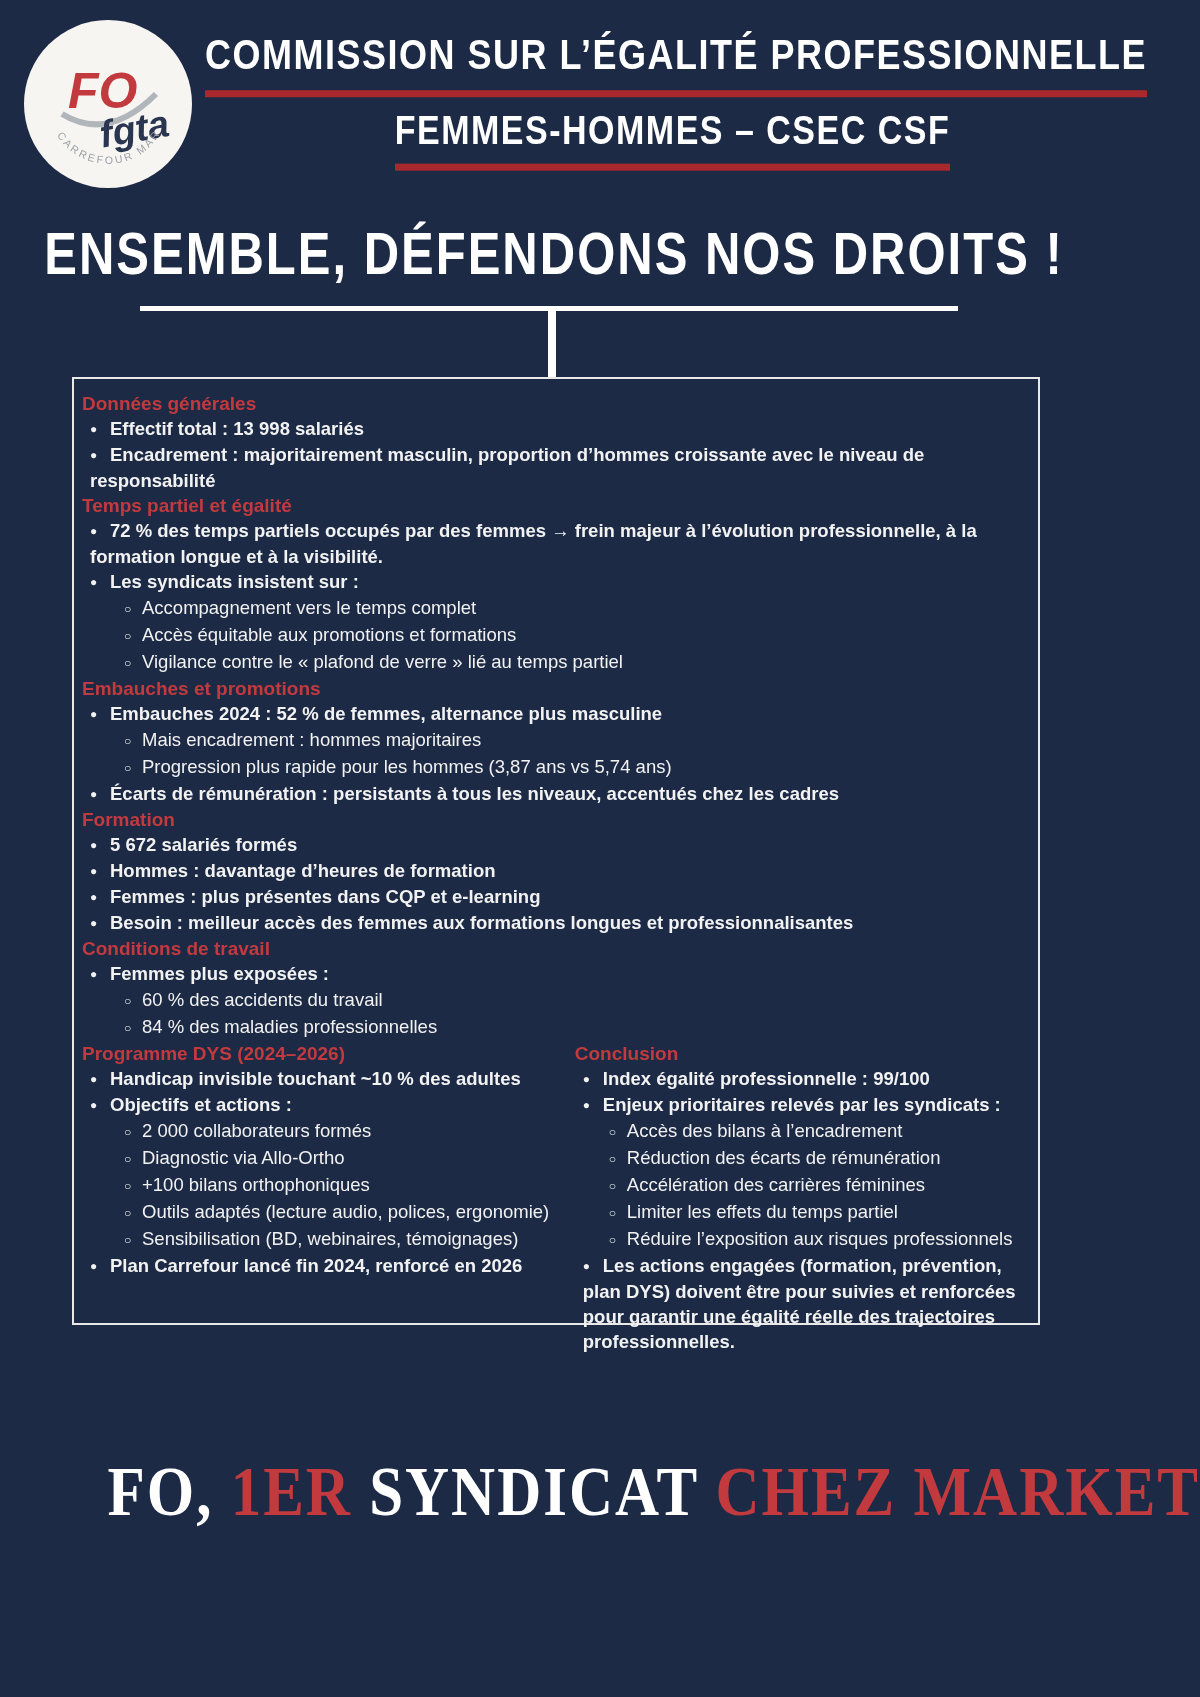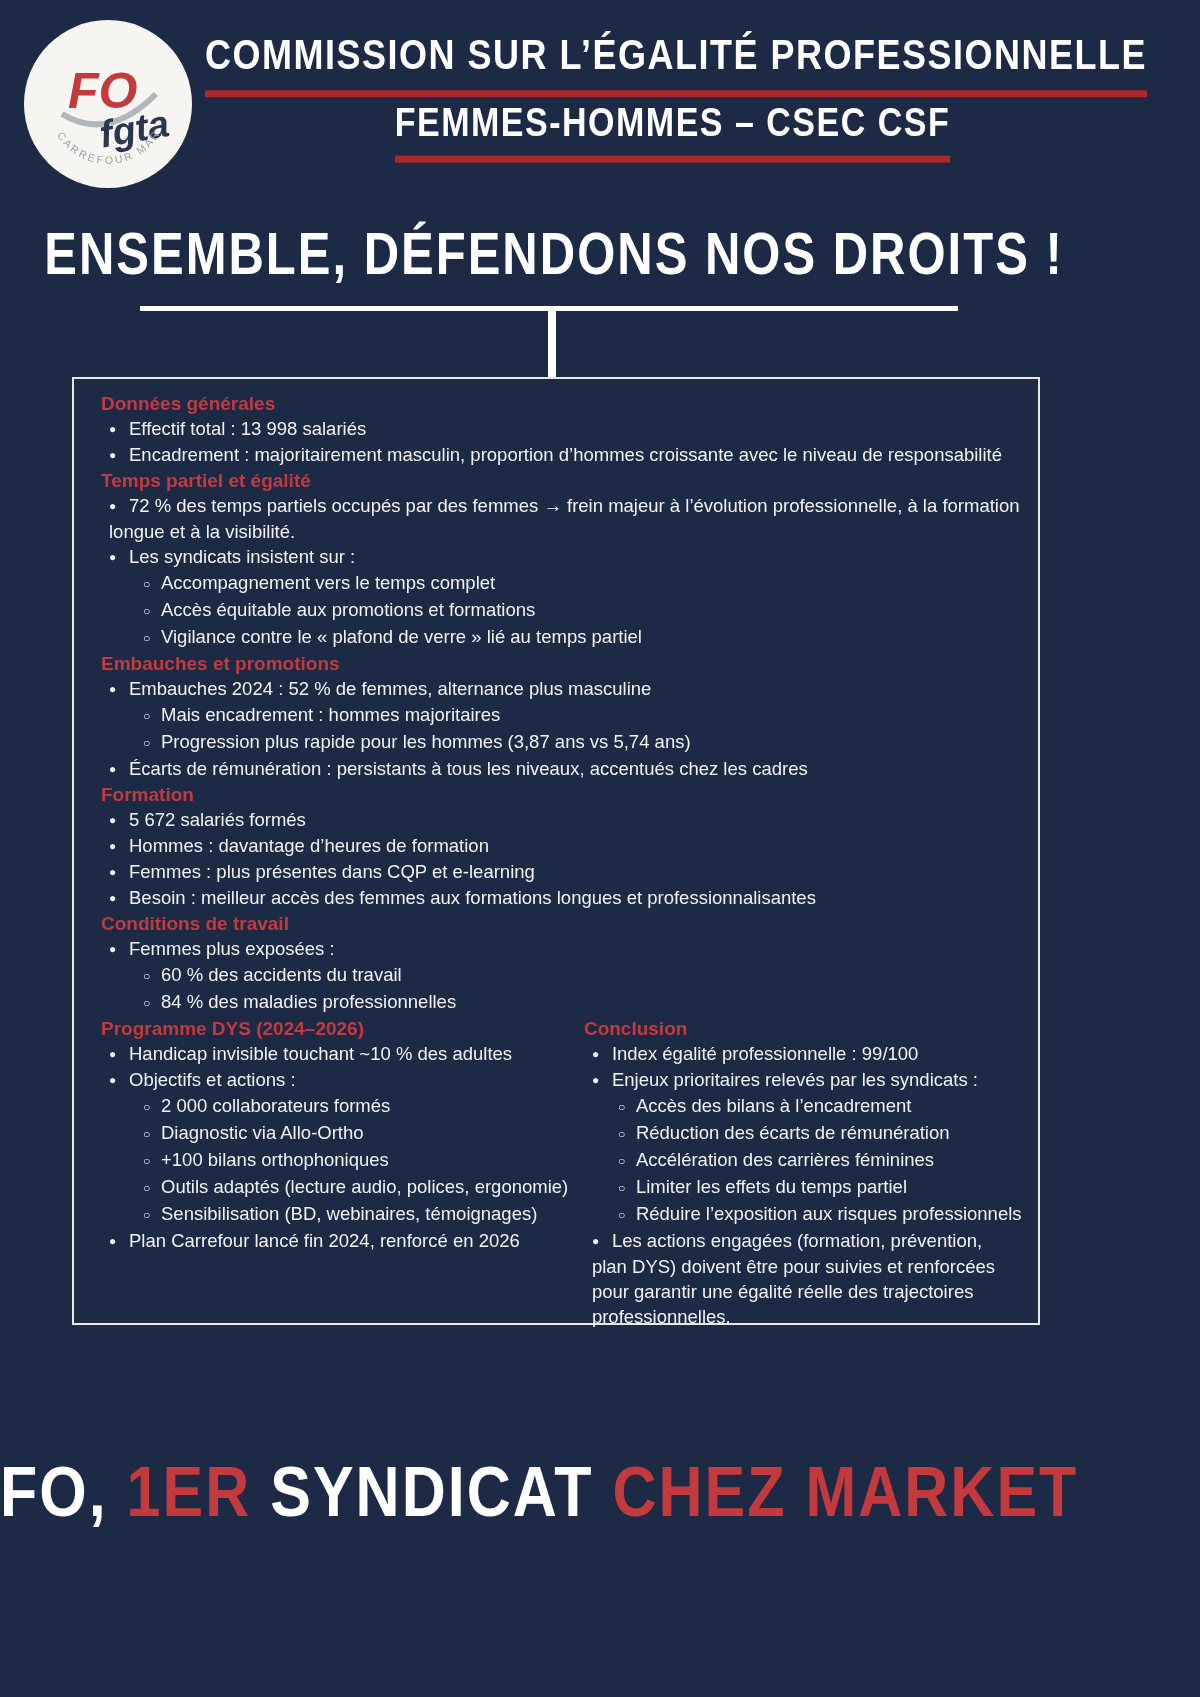--- a/index.html
+++ b/index.html
@@ -14,47 +14,47 @@
     font-family:"Liberation Sans", sans-serif;
   }
   .logo{position:absolute;left:22px;top:18px;width:172px;height:172px;}
   .header{position:absolute;left:205px;top:30px;width:935px;text-align:center;}
   .title-line{
     display:inline-block;color:#fff;font-weight:700;letter-spacing:1.5px;
     border-bottom:6px solid var(--underline_red);padding-bottom:9px;
     transform:scaleY(1.18);transform-origin:center top;white-space:nowrap;
   }
   .t1{font-size:36px;}
-  .t2row{margin-top:12px;}
+  .t2row{margin-top:20px;}
   .t2{font-size:34px;}
   .headline-wrap{position:absolute;left:0;top:220px;width:1108px;text-align:center;}
   .headline{
     display:inline-block;color:#fff;font-weight:700;font-size:49px;letter-spacing:2px;
     transform:scaleY(1.2);transform-origin:center top;white-space:nowrap;
   }
   .headline-underline{position:absolute;left:140px;top:306px;width:818px;height:5px;background:#fff;}
   .connector-line{position:absolute;left:548px;top:306px;width:8px;height:73px;background:#fff;}
   .content-box{
     position:absolute;left:72px;top:377px;width:968px;height:948px;box-sizing:border-box;
-    border:2px solid var(--box_border);padding:12px 16px 10px 27px;
+    border:2px solid var(--box_border);padding:12px 16px 10px 8px;
   }
   .sec-heading{color:var(--accent_red);font-weight:700;font-size:19px;line-height:25px;}
   .item{font-size:18.5px;line-height:25px;}
-  .lvl1{padding-left:8px;}
+  .lvl1{padding-left:8px;font-weight:bold;}
   .lvl2{padding-left:42px;}
   .bullet{display:inline-block;text-align:left;}
   .b1{width:20px;font-size:12px;vertical-align:2px;}
   .b2{width:18px;font-size:12px;vertical-align:1px;}
   .columns{display:flex;align-items:flex-start;}
   .col-left{width:52%;}
   .col-right{width:48%;box-sizing:border-box;padding-left:4px;}
   .col-right .lvl2{padding-left:34px;}
   .footer{
-    position:absolute;left:0;top:1452px;width:1200px;text-align:left;
-    font-weight:700;font-size:61px;letter-spacing:2px;white-space:nowrap;
+    position:absolute;left:0;top:1452px;width:1200px;text-align:right;
+    font-weight:700;font-size:61px;letter-spacing:2px;white-space:nowrap;font-family:Liberation Serif, serif;
   }
   .footer-inner{display:inline-block;transform:scaleY(1.15);transform-origin:center top;}
   .seg-white{color:#ffffff;}
   .seg-red{color:var(--accent_red);}
 </style>
 </head>
 <body>
 
 <div class="logo">
   <svg width="172" height="172" viewBox="0 0 172 172">

